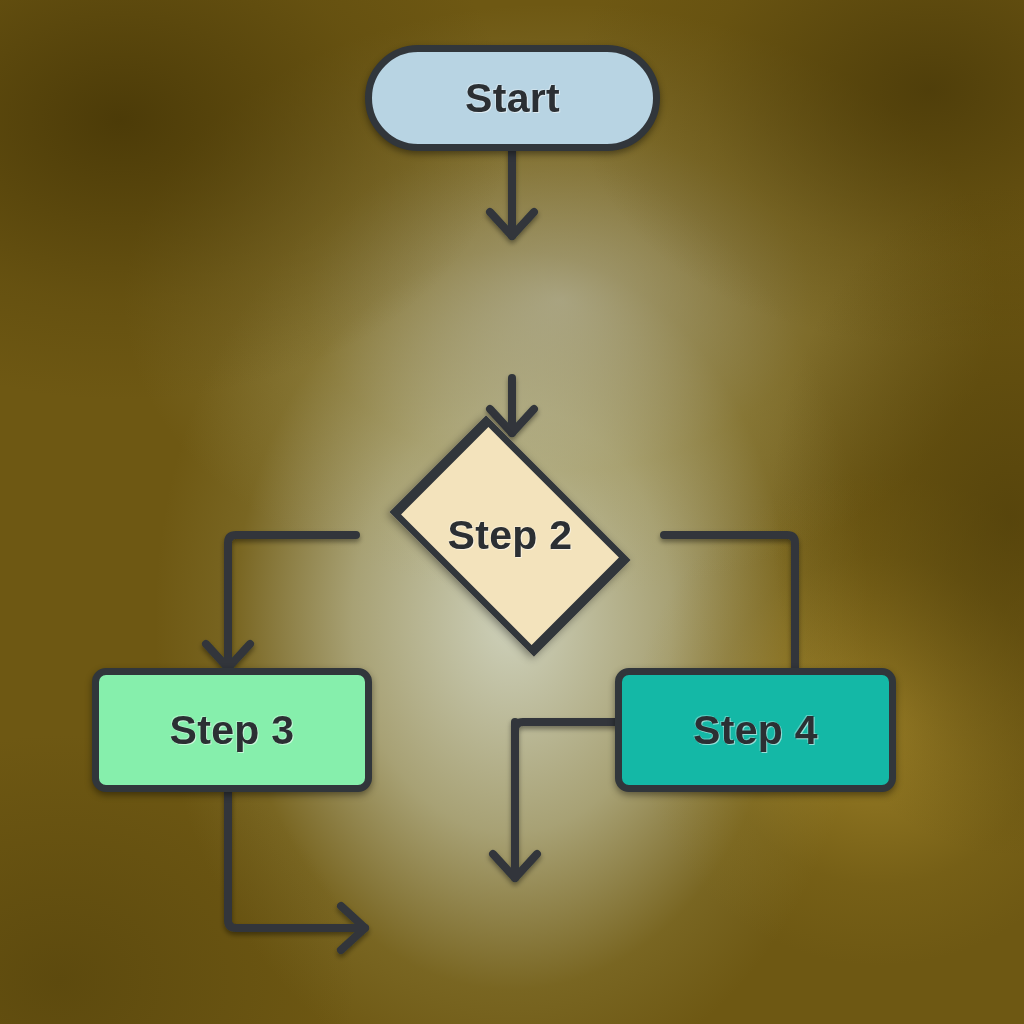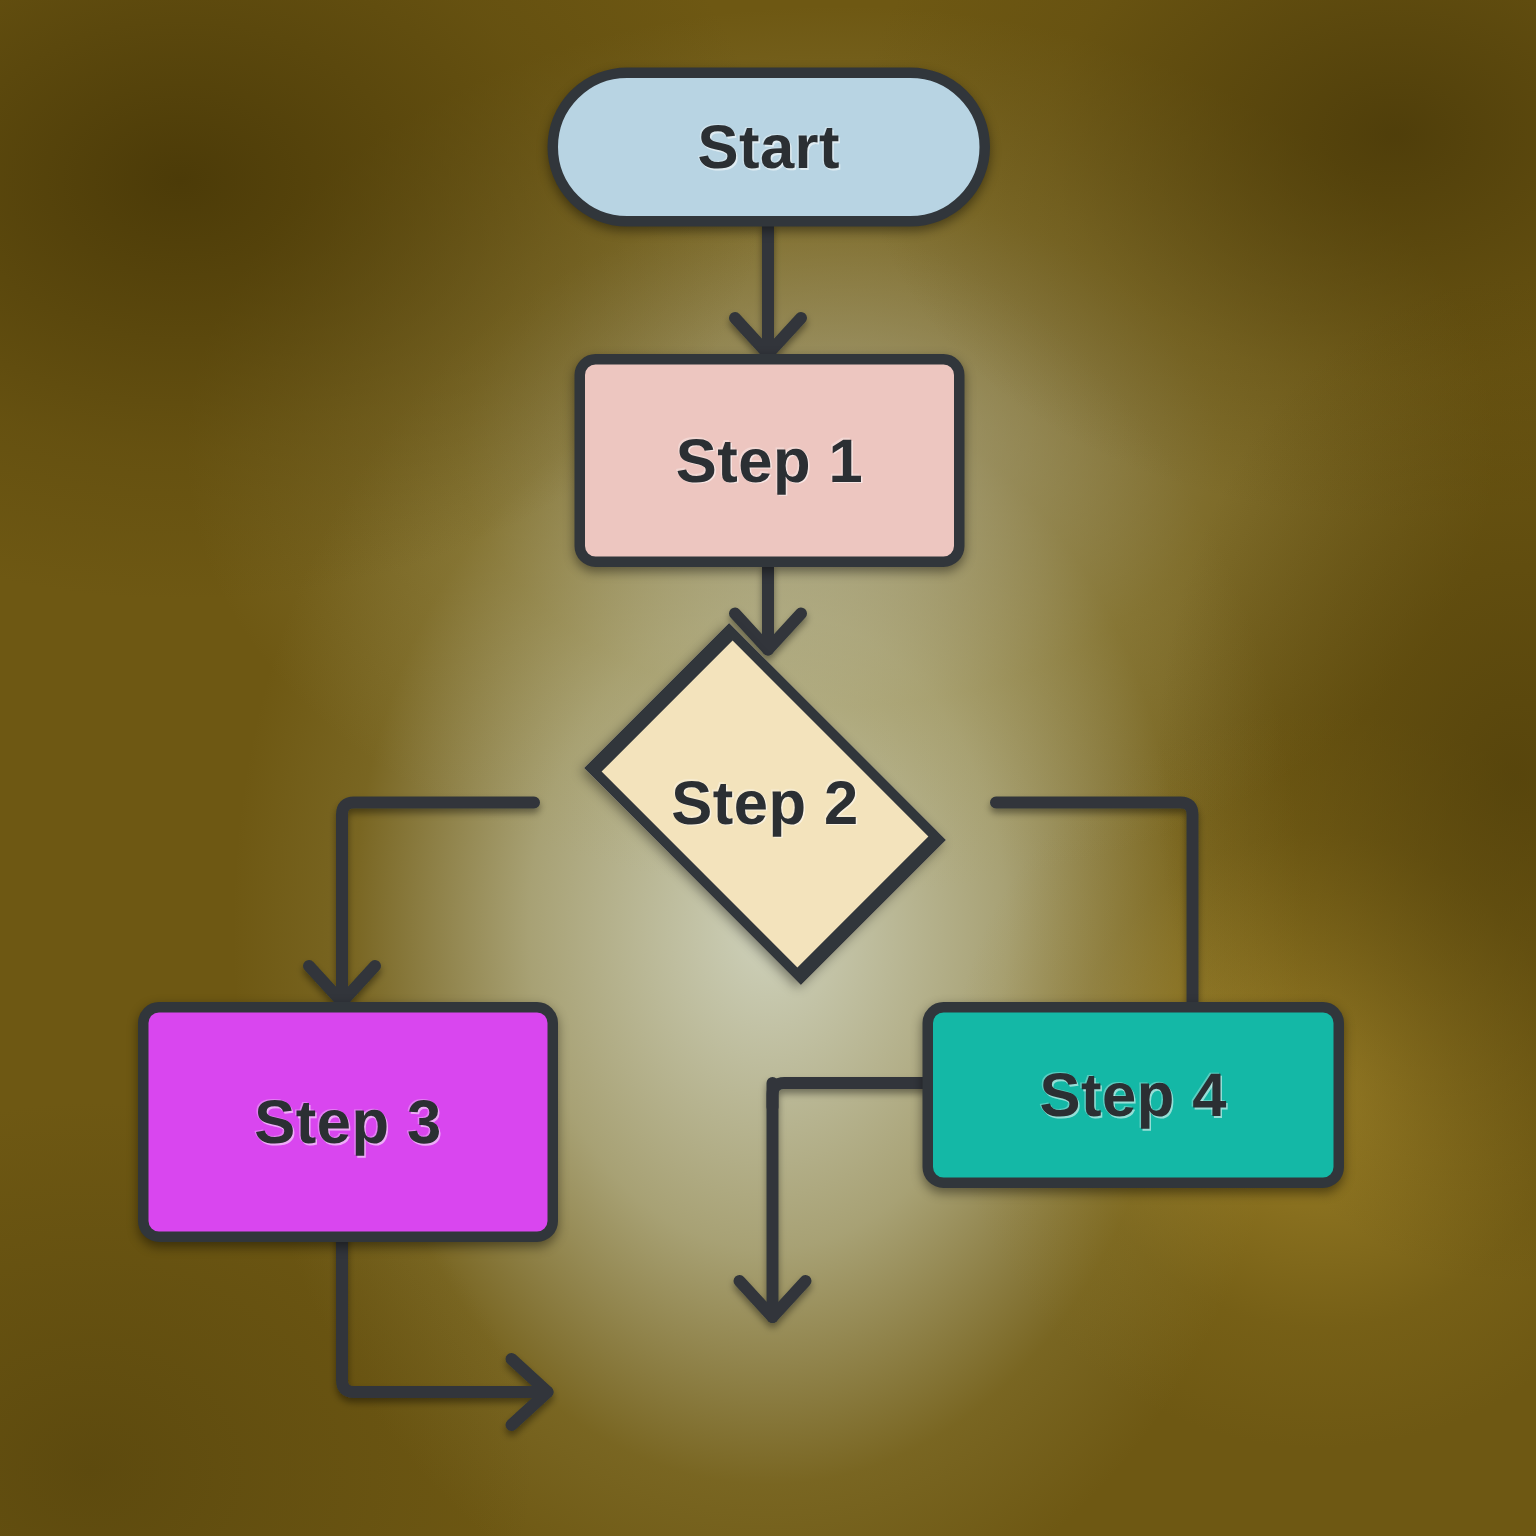--- a/index.html
+++ b/index.html
@@ -138,30 +138,27 @@
 
       <path d="M 228,792 L 228,920 Q 228,928 236,928 L 365,928"></path>
       <path d="M 341,906 L 365,928 L 341,950"></path>
     </g>
   </svg>
 
   <div class="node terminator" id="node-start" style="left: 365px; top: 45px; width: 295px; height: 106px; background: rgb(184, 212, 227); border-color: rgb(49, 54, 59);">
     <span class="node-label">Start</span>
   </div>
 
-  <div class="node process" id="node-step1" style="left: 383px; top: 236px; width: 260px; height: 142px; background: rgb(237, 198, 192); border-color: rgb(49, 54, 59);">
-    <span class="node-label">Step 1</span>
-  </div>
 
   <div class="decision-wrap" id="node-step2" style="left: 356px; top: 433px; width: 308px; height: 205px;">
     <div class="decision-shape" id="shape-step2" style="background: rgb(243, 227, 188);"></div>
     <span class="node-label decision-label">Step 2</span>
   </div>
 
-  <div class="node process" id="node-step3" style="left: 92px; top: 668px; width: 280px; height: 160px; background: #d946ef; border-color: rgb(49, 54, 59);">
+  <div class="node process" id="node-step3" style="left: 92px; top: 668px; width: 280px; height: 124px; background: #86efac; border-color: rgb(49, 54, 59);">
     <span class="node-label">Step 3</span>
   </div>
 
   <div class="node process" id="node-step4" style="left: 615px; top: 668px; width: 281px; height: 124px; background: #14b8a6; border-color: rgb(49, 54, 59);">
     <span class="node-label">Step 4</span>
   </div>
 
 
 </div>
 

